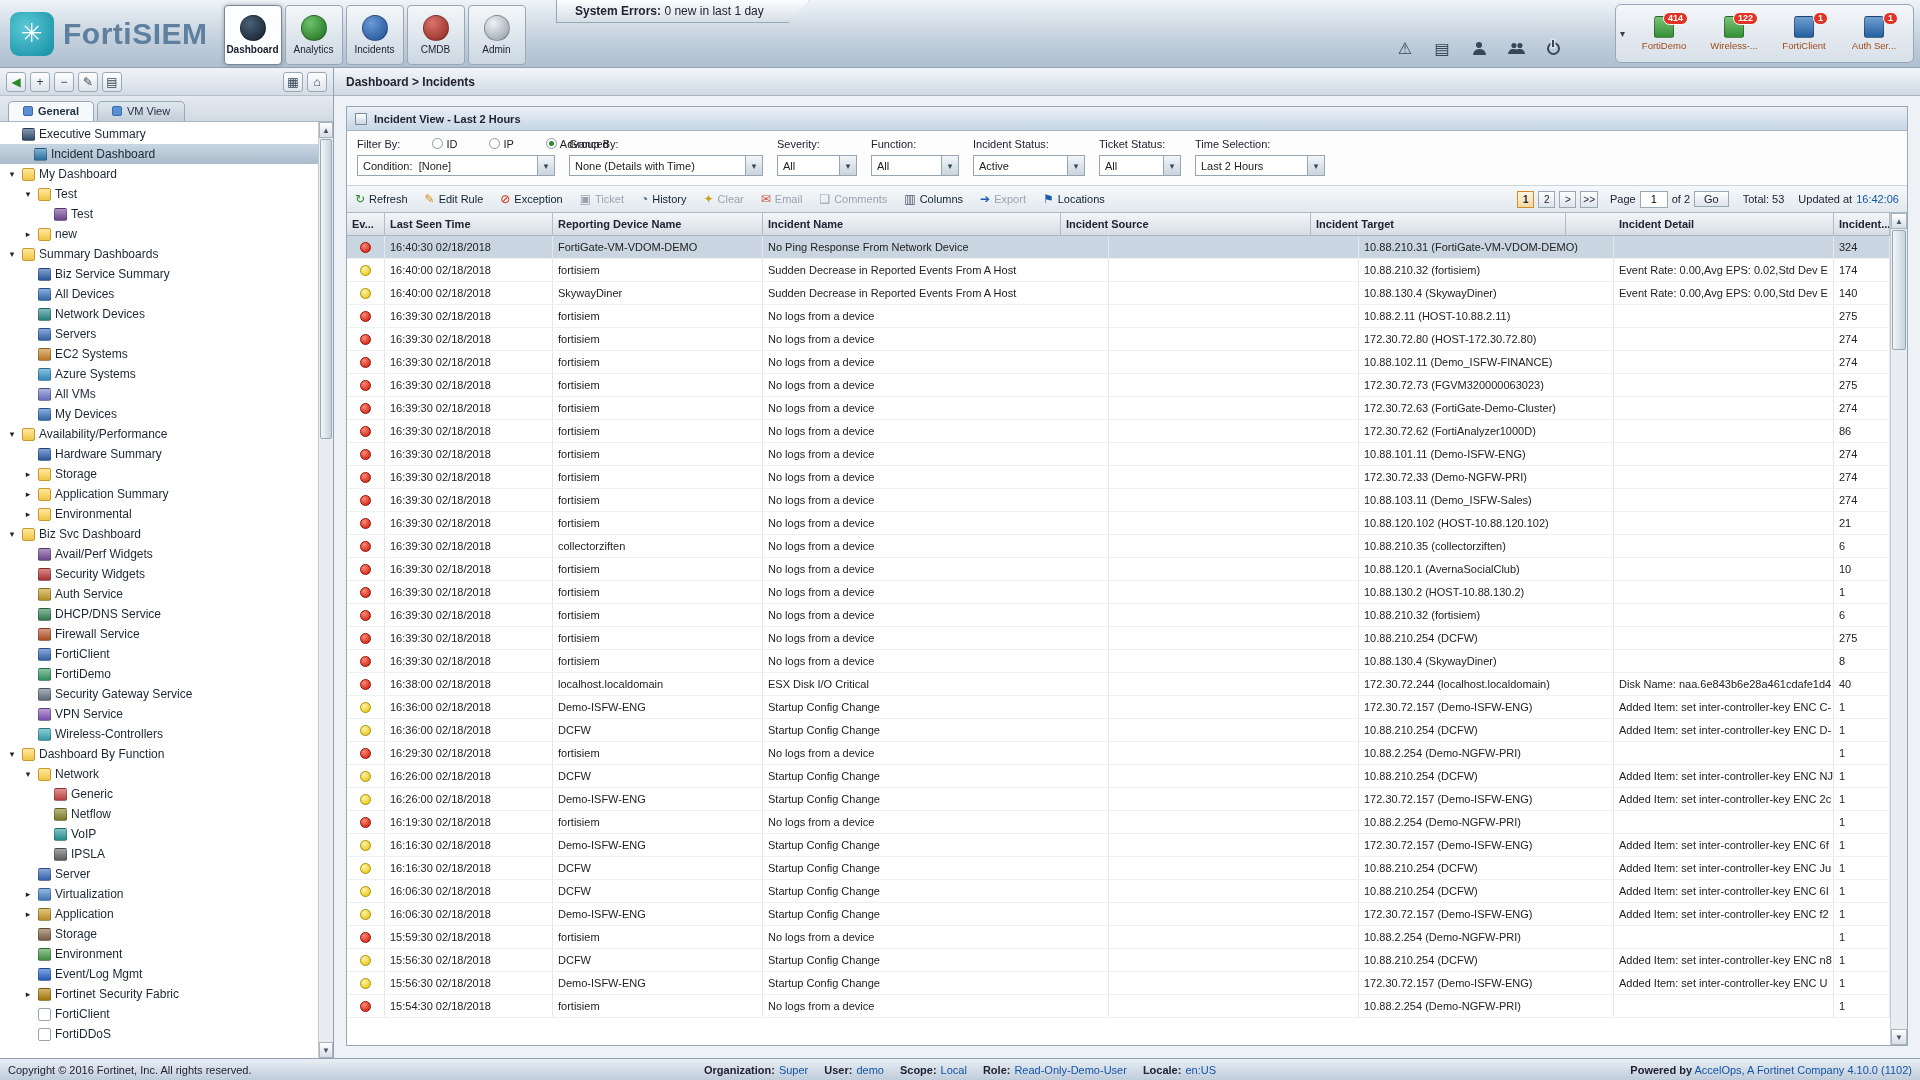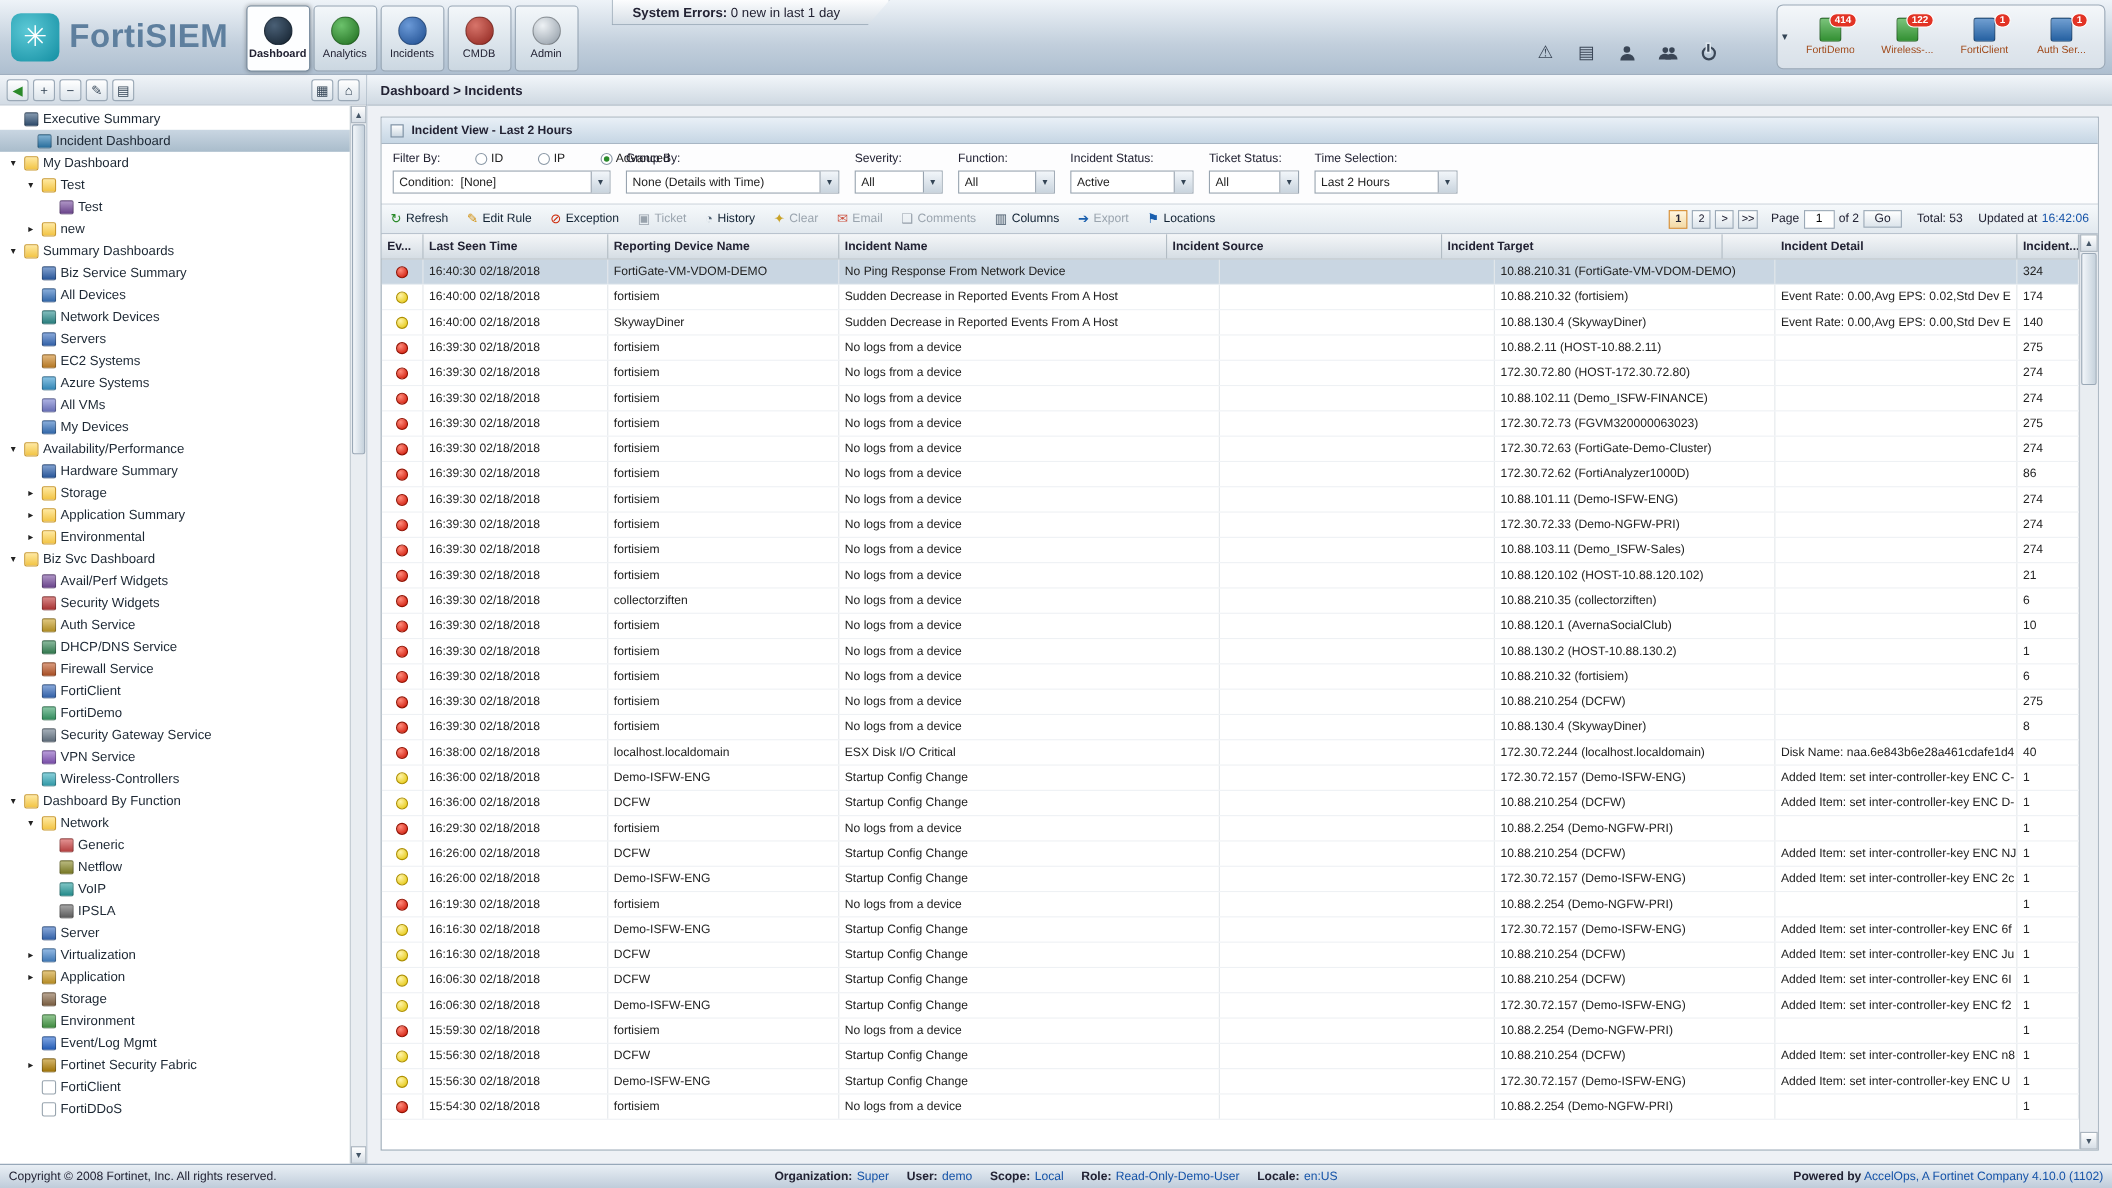--- a/index.html
+++ b/index.html
@@ -71,21 +71,21 @@
   .vtab.active{background:#fbfdfe;}
   .work{flex:1;padding:10px 12px 12px;min-height:0;}
   .panel{background:#fff;border:1px solid #9aa8b6;height:100%;display:flex;flex-direction:column;}
   .panel-header{height:24px;flex:none;background:linear-gradient(#e9f0f7,#c6d6e4);border-bottom:1px solid #a8b6c4;display:flex;align-items:center;gap:7px;padding:0 8px;font-size:11px;font-weight:bold;color:#223;}
   .ph-icon{width:12px;height:12px;border:1px solid #7a8da0;background:linear-gradient(#fff,#cbd7e1);}
   .filters{display:flex;gap:14px;padding:7px 10px 9px;align-items:flex-end;background:#fdfdfe;flex:none;}
   .fgroup{display:flex;flex-direction:column;gap:5px;flex:none;}
   .flabel{font-size:11px;color:#223;white-space:nowrap;}
   .flabel-row{display:flex;align-items:center;gap:9px;font-size:11px;white-space:nowrap;}
   .radio-group{display:flex;gap:9px;}
-  .radio-opt{display:flex;align-items:center;gap:3px;cursor:pointer;padding-left:23px;}
+  .radio-opt{display:flex;gap:3px;cursor:pointer;padding-left:23px;}
   .radio{width:11px;height:11px;border:1px solid #8a98a6;border-radius:50%;background:#fff;display:inline-block;position:relative;}
   .radio.sel::after{content:'';position:absolute;inset:2px;border-radius:50%;background:#2a8a2a;}
   .dd{height:21px;border:1px solid #98a4b0;background:#fff;display:flex;align-items:center;font-size:11px;cursor:pointer;}
   .dd-text{flex:1;padding:0 5px;white-space:nowrap;overflow:hidden;}
   .dd-btn{width:17px;height:100%;border-left:1px solid #98a4b0;background:linear-gradient(#f2f6fa,#c9d4de);display:flex;align-items:center;justify-content:center;font-size:9px;color:#345;flex:none;}
   .toolbar-row{height:28px;flex:none;border-top:1px solid #ccd4dc;border-bottom:1px solid #aab6c2;background:linear-gradient(#f6f9fb,#e1e8ee);display:flex;align-items:center;padding:0 8px;}
   .tb-left{display:flex;gap:17px;align-items:center;}
   .tb-btn{display:flex;align-items:center;gap:4px;font-size:11px;color:#112233;cursor:pointer;white-space:nowrap;}
   .tb-btn.disabled{color:#9aa4ae;cursor:default;}
   .tb-ico{font-size:12px;line-height:1;}
@@ -192,20 +192,30 @@
   <div class="sidebar">
     <div class="side-toolbar" id="side-toolbar">
         <span class="stb-btn green">◀</span>
         <span class="stb-btn">+</span>
         <span class="stb-btn">−</span>
         <span class="stb-btn">✎</span>
         <span class="stb-btn">▤</span>
         <span class="stb-spacer"></span>
         <span class="stb-btn">▦</span>
         <span class="stb-btn">⌂</span>
+      </div>
+    <div class="side-tabs" id="side-tabs">
+        <div class="side-tab active">
+          <span class="ticon"></span>
+          <span>General</span>
+        </div>
+        <div class="side-tab">
+          <span class="ticon"></span>
+          <span>VM View</span>
+        </div>
       </div>
     <div class="tree" id="tree">
       <div class="tree-scroll">
         <div class="vs-btn">▲</div>
         <div class="vs-track">
             <div class="vs-thumb" style="height:300px"></div>
           </div>
         <div class="vs-btn">▼</div>
       </div>
     <div class="tree-item" style="padding-left: 6px;">
@@ -1012,21 +1022,21 @@
               </div>
             <div class="vs-btn">▼</div>
           </div>
         </div>
       </div>
     </div>
   </div>
 </div>
 
 <div class="footer">
-  <span class="f-left">Copyright © 2008 Fortinet, Inc.  All rights reserved.</span>
+  <span class="f-left">Copyright © 2016 Fortinet, Inc.  All rights reserved.</span>
   <span class="f-center" id="f-session">
       <span class="f-pair">
         <b class="f-label">Organization:</b>
         <span class="f-val">Super</span>
       </span>
       <span class="f-pair">
         <b class="f-label">User:</b>
         <span class="f-val">demo</span>
       </span>
       <span class="f-pair">

